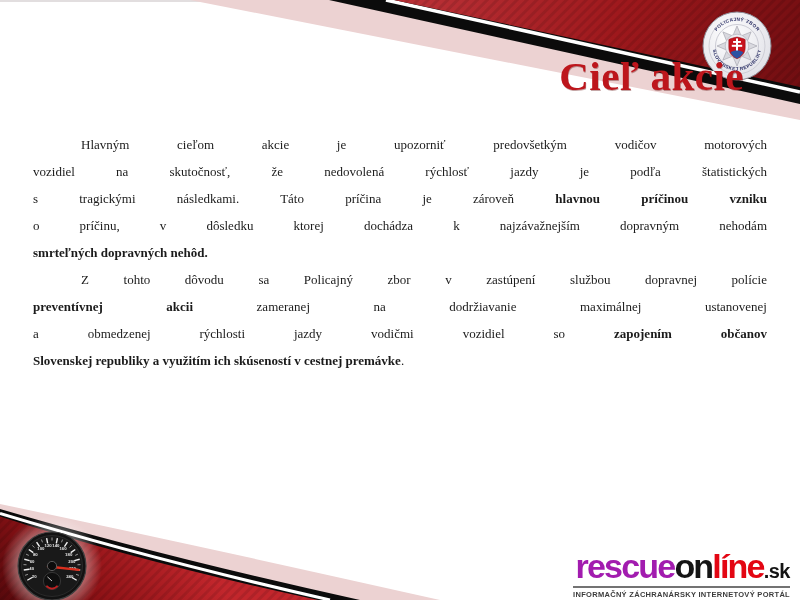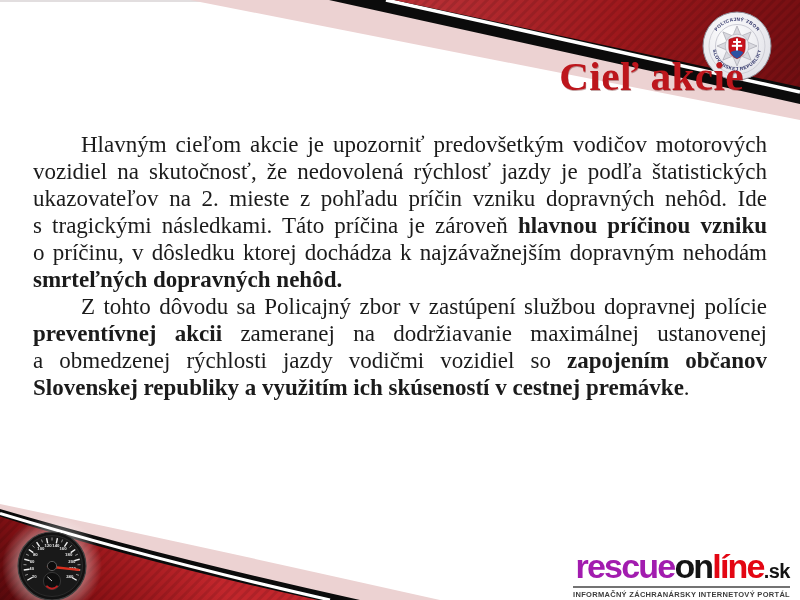--- a/index.html
+++ b/index.html
@@ -5,21 +5,21 @@
   *{margin:0;padding:0;box-sizing:border-box}
   html,body{width:800px;height:600px;background:#fff;overflow:hidden;
     font-family:"Liberation Serif",serif}
   .slide{position:absolute;left:0;top:0;width:800px;height:600px;background:#fff}
   svg{display:block}
   .banner-top{position:absolute;left:0;top:0;pointer-events:none}
   .banner-bottom{position:absolute;left:0;top:490px;pointer-events:none}
   .title{position:absolute;left:0;top:52px;width:744px;text-align:right;
     font-weight:700;font-size:41px;letter-spacing:.5px;color:#bd161c;
     text-shadow:0.6px 0.6px 0 rgba(90,0,0,.35)}
-  .body-text{position:absolute;left:33px;top:131px;width:734px;font-size:23px;color:#1b1b1b}
+  .body-text{position:absolute;left:33px;top:131px;width:734px;font-size:13px;color:#1b1b1b}
   .para + .para{}
   .line{height:27px;line-height:27px}
   .line.just{text-align:justify;text-align-last:justify;text-justify:inter-word}
   .line.indent{text-indent:48px}
   .line .b{font-weight:700}
   .line .u{text-decoration:underline;text-decoration-thickness:2px;text-underline-offset:3px}
   .logo{position:absolute;right:10px;top:549px;text-align:right}
   .logo-text{font-family:"Liberation Sans",sans-serif;font-weight:700;font-size:34px;
     letter-spacing:-1.8px;line-height:1;white-space:nowrap}
   .logo-text .sk{font-size:20px;letter-spacing:-0.5px}
@@ -77,21 +77,20 @@
       <text class="embTxt"><textPath href="#embBot" startOffset="50%">SLOVENSKEJ REPUBLIKY</textPath></text>
     </g>
   </svg>
 
   <div class="title" style="color: rgb(189, 22, 28);">Cieľ akcie</div>
 
   <div class="body-text">
       <div class="para">
         <div class="line just indent"><span>Hlavným cieľom akcie je upozorniť predovšetkým vodičov motorových</span></div>
         <div class="line just"><span>vozidiel na skutočnosť, že nedovolená rýchlosť jazdy je podľa štatistických</span></div>
-        <div class="line just"><span>ukazovateľov na 2. mieste z pohľadu príčin vzniku dopravných nehôd. Ide</span></div>
         <div class="line just"><span>s tragickými následkami. Táto príčina je zároveň </span><span class="b">hlavnou príčinou vzniku</span></div>
         <div class="line just"><span>o príčinu, v dôsledku ktorej dochádza k najzávažnejším dopravným nehodám</span></div>
         <div class="line"><span class="b">smrteľných dopravných nehôd.</span></div>
       </div>
       <div class="para">
         <div class="line just indent"><span>Z tohto dôvodu sa Policajný zbor v zastúpení službou dopravnej polície</span></div>
         <div class="line just"><span class="b">preventívnej akcii</span><span> zameranej na dodržiavanie maximálnej ustanovenej</span></div>
         <div class="line just"><span>a obmedzenej rýchlosti jazdy vodičmi vozidiel so </span><span class="b">zapojením občanov</span></div>
         <div class="line"><span class="b">Slovenskej republiky a využitím ich skúseností v cestnej premávke</span><span>.</span></div>
       </div>

